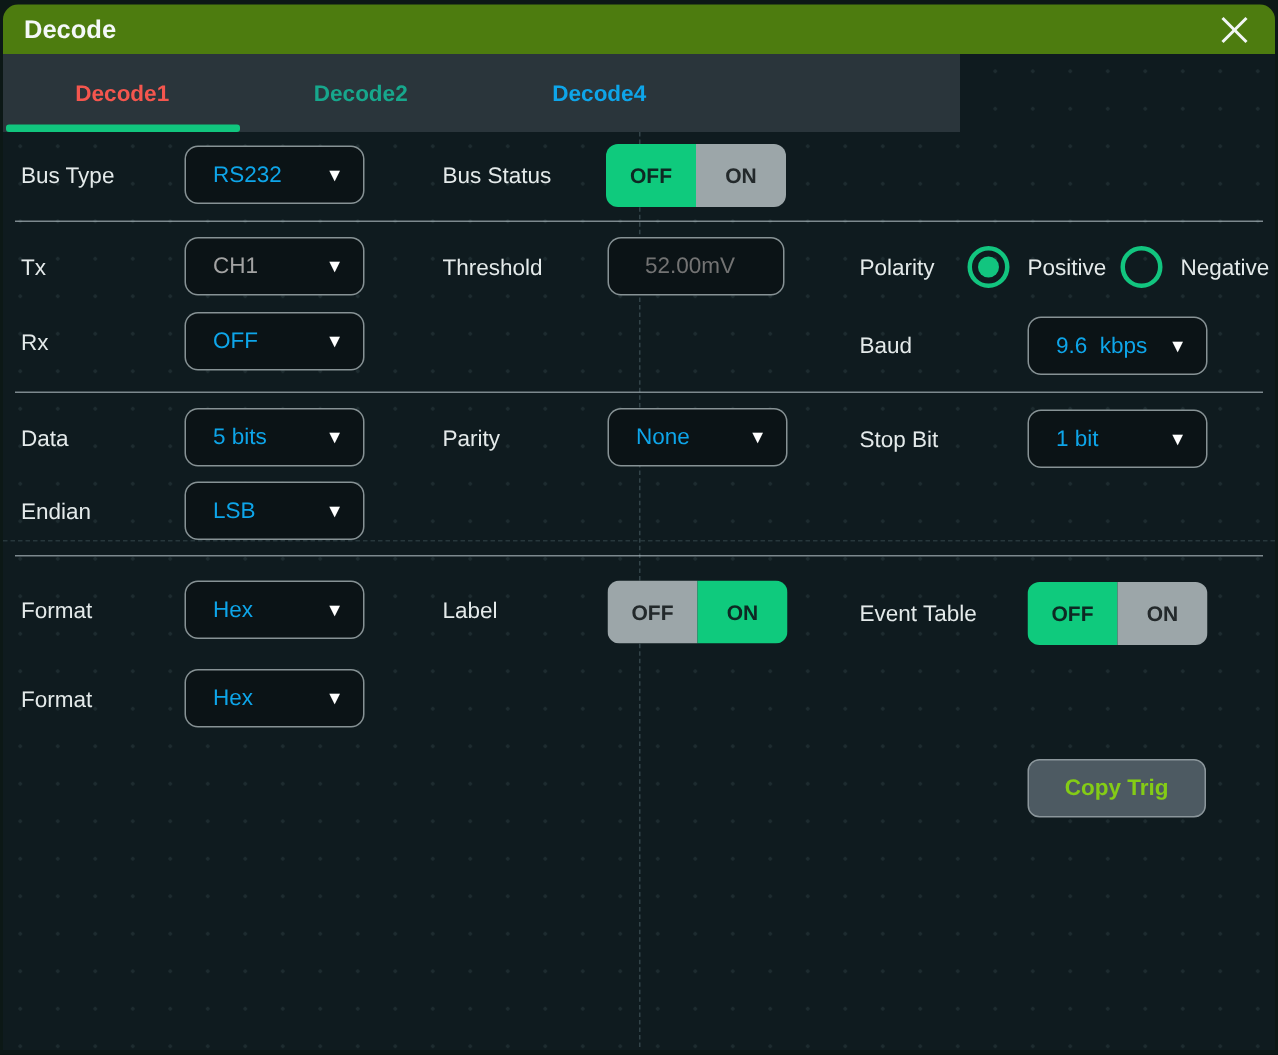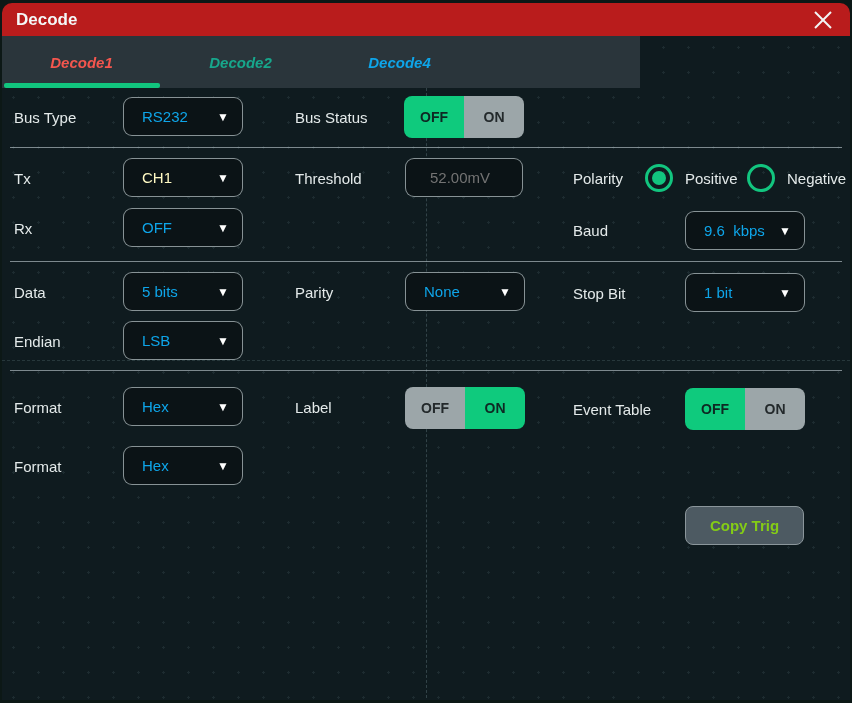--- a/index.html
+++ b/index.html
@@ -1,29 +1,29 @@
 <!DOCTYPE html>
 <html><head>
 <meta charset="utf-8">
 <style>
   html,body{margin:0;padding:0;background:#0a1513;font-family:"Liberation Sans","DejaVu Sans",sans-serif;}
   .dialog{position:relative;width:852px;height:703px;background:#0c1816;overflow:hidden;}
   
-  .titlebar{position:absolute;top:3px;left:2px;right:2px;height:33px;background:#b91c1c;border-radius:10px 10px 0 0;display:flex;align-items:center;}
+  .titlebar{position:absolute;top:3px;left:2px;right:2px;height:33px;background:#4d7c0f;border-radius:10px 10px 0 0;display:flex;align-items:center;}
   .title{margin-left:14px;font-size:17px;font-weight:bold;color:#f4f8f8;}
   .close{position:absolute;right:10px;top:1px;width:34px;height:32px;display:flex;align-items:center;justify-content:center;cursor:pointer;}
   
   .body{position:absolute;top:36px;left:2px;right:2px;bottom:3px;background:#0f1b1f;
         background-image:radial-gradient(rgba(150,182,187,0.11) 1px, transparent 1.4px);
         background-size:25px 25px;background-position:24px 24px;}
   .grat-v{position:absolute;left:424px;top:52px;bottom:2px;width:0;border-left:1px dashed rgba(151,183,188,0.26);pointer-events:none;}
   .grat-h{position:absolute;top:324px;left:0;right:0;height:0;border-top:1px dashed rgba(151,183,188,0.18);pointer-events:none;}
   
   .tabbar{position:absolute;top:0;left:0;width:638px;height:52px;background:#2a353b;display:flex;}
-  .tab{width:159px;height:100%;display:flex;align-items:center;justify-content:center;font-size:15px;font-weight:bold;cursor:pointer;font-style:italic;}
+  .tab{width:159px;height:100%;display:flex;align-items:center;justify-content:center;font-size:15px;font-weight:bold;cursor:pointer;}
   .tab-underline{position:absolute;left:2px;bottom:0;width:156px;height:5px;background:#11c57e;border-radius:2px;}
   
   .lbl{position:absolute;font-size:15px;line-height:18px;color:#e4eaea;white-space:nowrap;}
   .dropdown{position:absolute;width:120px;height:39px;background:#0b1316;border:1px solid rgba(158,169,172,0.85);
             border-radius:9px;box-sizing:border-box;display:flex;align-items:center;cursor:pointer;}
   .dd-text{margin-left:18px;font-size:15px;color:#0ea5e9;white-space:pre;}
   .caret{position:absolute;right:13px;top:50%;transform:translateY(-54%);font-size:12px;color:#ffffff;line-height:12px;}
   .tinput{position:absolute;width:118px;height:39px;background:#0b1316;border:1px solid rgba(158,169,172,0.85);
           border-radius:9px;box-sizing:border-box;display:flex;align-items:center;cursor:text;}
   .tinput span{margin-left:24px;font-size:15px;color:#737373;}
@@ -82,21 +82,21 @@
     <span class="lbl" style="left:293px;top:73px">Bus Status</span>
     <div class="toggle" style="left:402px;top:60px">
       <div class="half t-off active">OFF</div>
       <div class="half t-on">ON</div>
     </div>
 
     <div class="sep" style="top:111px"></div>
 
     <span class="lbl" style="left:12px;top:134px">Tx</span>
     <div class="dropdown" style="left:121px;top:122px">
-      <span class="dd-text" style="color: #fef9c3;">CH1</span>
+      <span class="dd-text" style="color: #a3a3a3;">CH1</span>
       <span class="caret">▼</span>
     </div>
     <span class="lbl" style="left:293px;top:134px">Threshold</span>
     <div class="tinput" style="left:403px;top:122px">
       <span>52.00mV</span>
     </div>
     <span class="lbl" style="left:571px;top:134px">Polarity</span>
     <div class="radio checked" style="left:643px;top:128px">
         <div class="dot"></div>
       </div>

